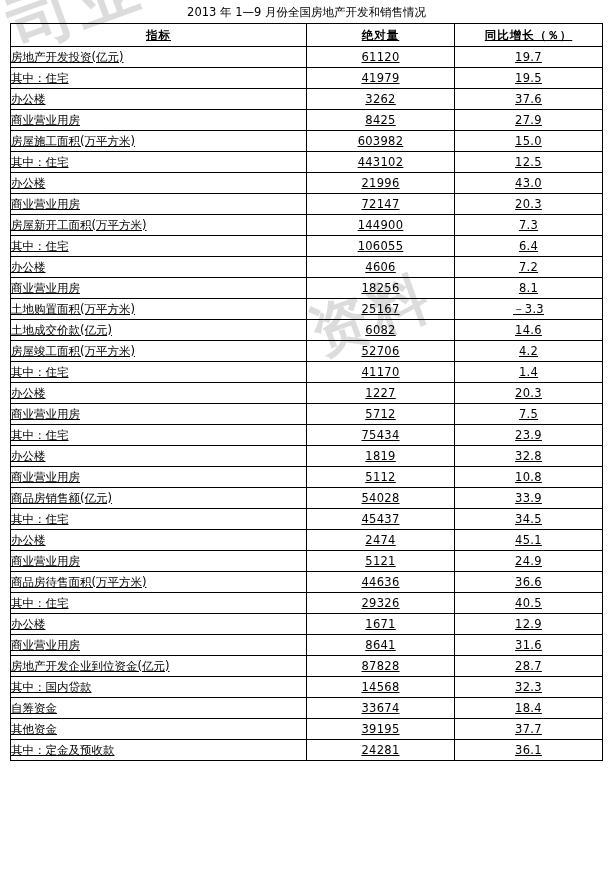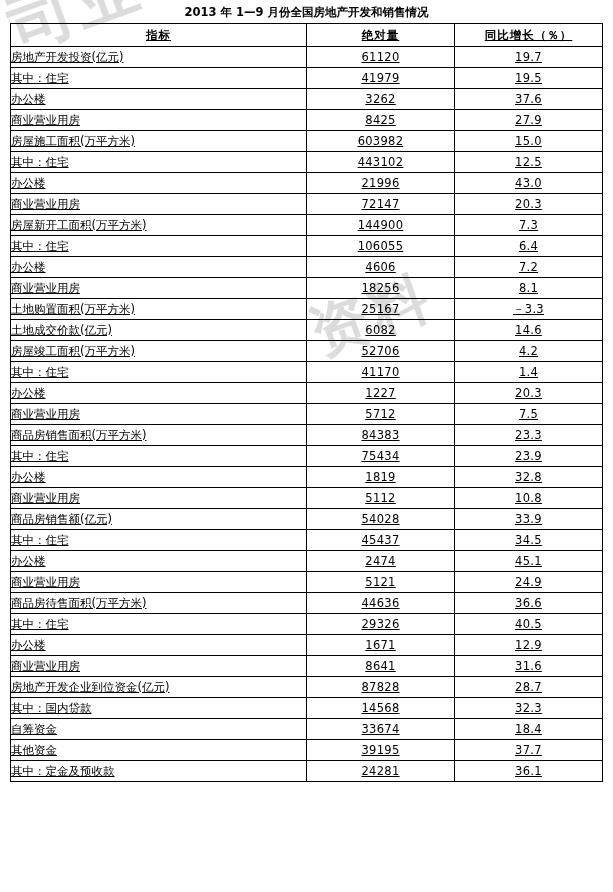--- a/index.html
+++ b/index.html
@@ -53,21 +53,21 @@
     font-size: 58px;
     transform: rotate(-20deg);
     transform-origin: left top;
   }
   .doc-title {
     position: relative;
     z-index: 10;
     text-align: center;
     font-family: "DejaVu Sans", sans-serif;
     font-size: 11.5px;
-    font-weight: bold;
+    font-weight: normal;
     line-height: 14px;
     padding-top: 5px;
     padding-bottom: 4px;
     letter-spacing: 0px;
   }
   table.data {
     position: relative;
     z-index: 10;
     border-collapse: collapse;
     width: 592px;
@@ -220,25 +220,20 @@
           <td class="label ind2">办公楼</td>
           <td class="num">1227</td>
           <td class="num">20.3</td>
         </tr>
         <tr>
           <td class="label ind2">商业营业用房</td>
           <td class="num">5712</td>
           <td class="num">7.5</td>
         </tr>
         <tr>
-          <td class="label ind0">商品房销售面积(万平方米)</td>
-          <td class="num">84383</td>
-          <td class="num">23.3</td>
-        </tr>
-        <tr>
           <td class="label ind1">其中：住宅</td>
           <td class="num">75434</td>
           <td class="num">23.9</td>
         </tr>
         <tr>
           <td class="label ind2">办公楼</td>
           <td class="num">1819</td>
           <td class="num">32.8</td>
         </tr>
         <tr>

